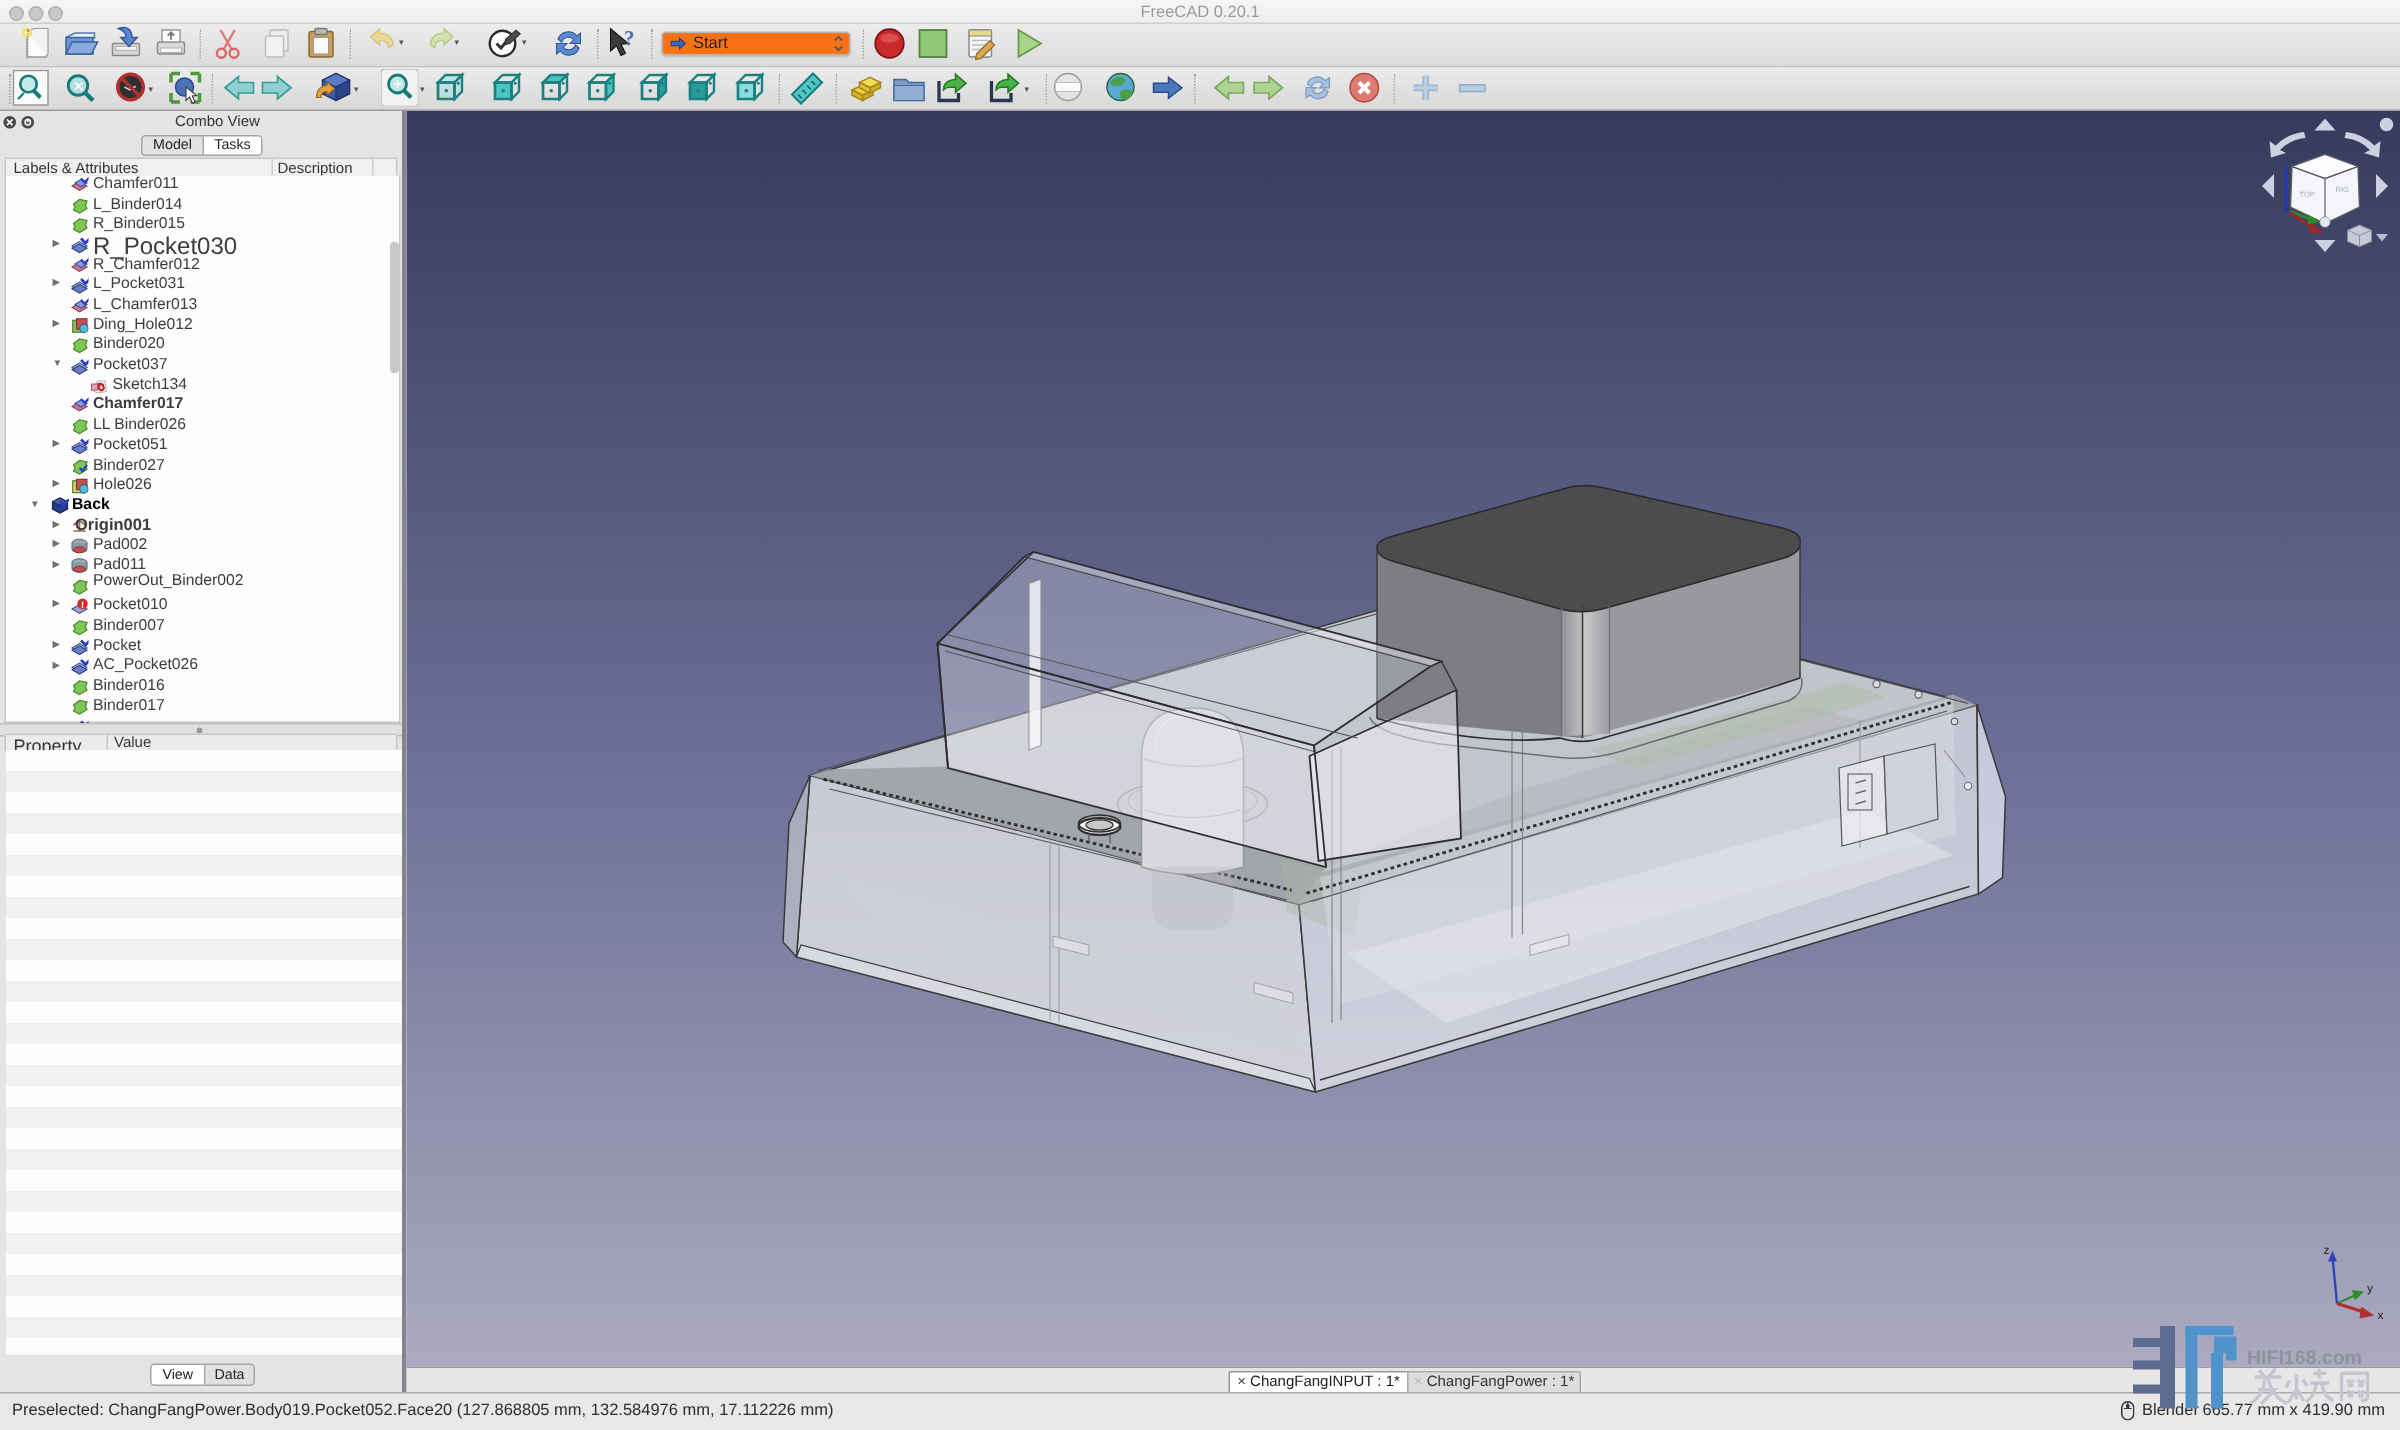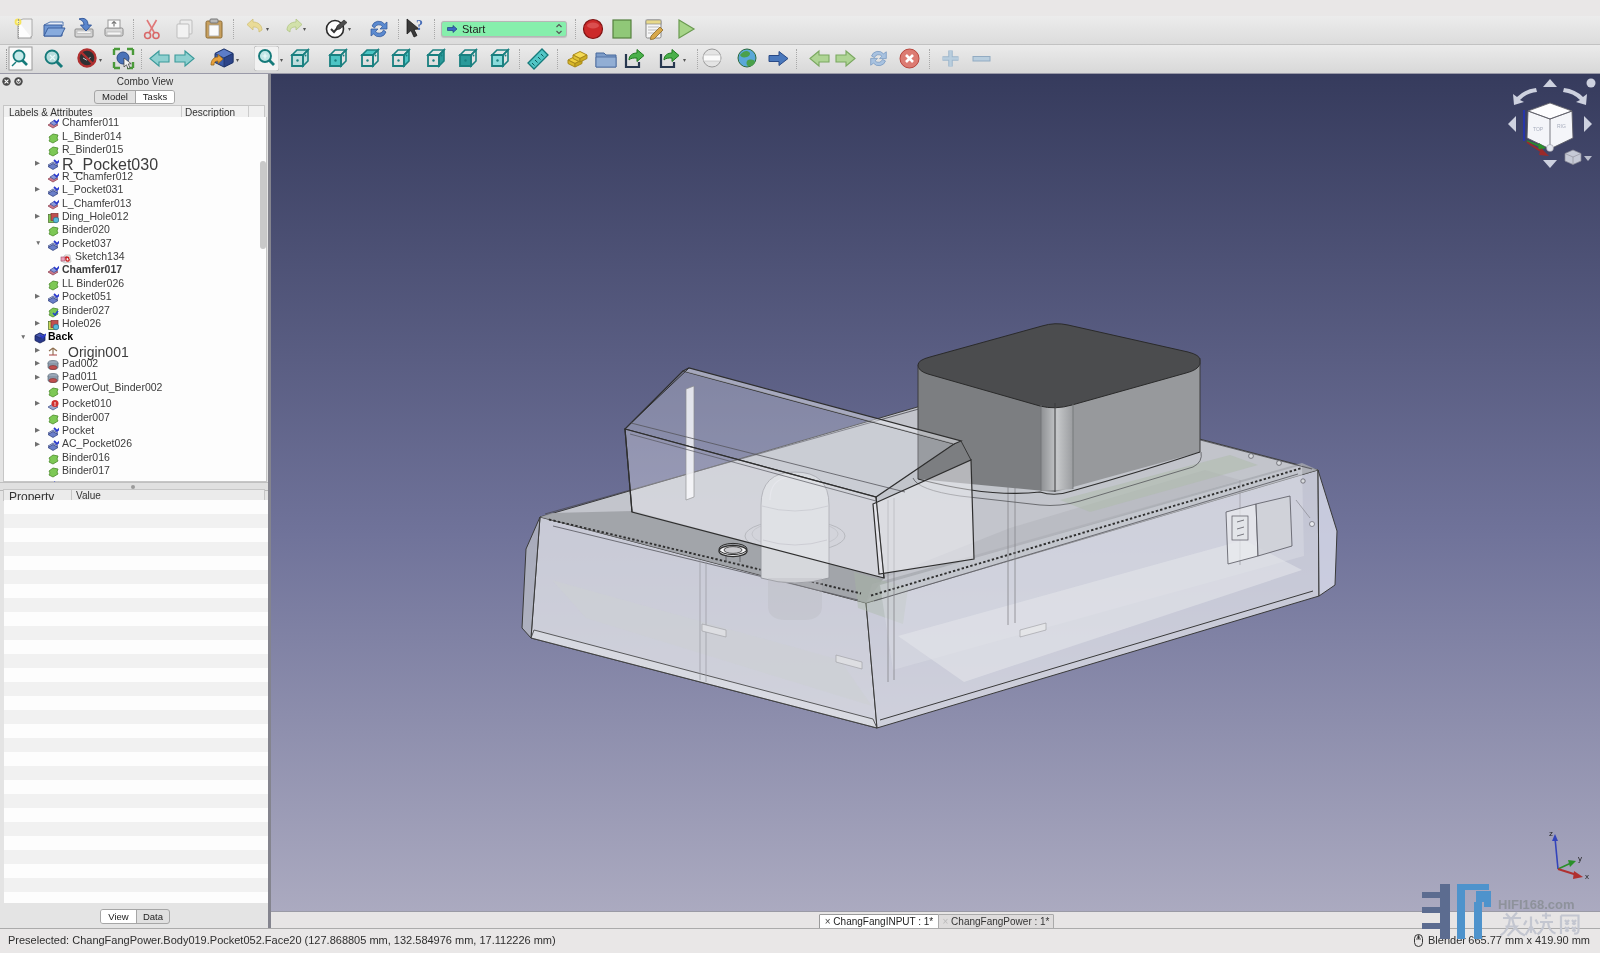--- a/index.html
+++ b/index.html
@@ -1,20 +1,26 @@
 <!DOCTYPE html>
 <html><head><meta charset="utf-8"><title>FreeCAD</title>
 <style>
 html,body{margin:0;padding:0;background:#e9e7e7;font-family:"Liberation Sans",sans-serif;}
 #app{position:relative;width:1600px;height:953px;overflow:hidden;}
 .abs{position:absolute;}
 </style></head>
 <body>
 <div id="app">
 
+<div class="abs" style="left:0;top:0;width:1600px;height:15px;background:linear-gradient(#f6f6f6,#ededed);border-bottom:1px solid #cfcfcf">
+<div class="abs" style="left:6px;top:3.5px;width:8px;height:8px;border-radius:50%;background:#c9c9c9;border:0.5px solid #b0b0b0"></div>
+<div class="abs" style="left:19px;top:3.5px;width:8px;height:8px;border-radius:50%;background:#c9c9c9;border:0.5px solid #b0b0b0"></div>
+<div class="abs" style="left:32px;top:3.5px;width:8px;height:8px;border-radius:50%;background:#c9c9c9;border:0.5px solid #b0b0b0"></div>
+<div class="abs" style="left:0;width:1600px;text-align:center;top:1.5px;font-size:11px;color:#9b9b9b">FreeCAD 0.20.1</div>
+</div>
 
 <div class="abs" style="left:0;top:16px;width:1600px;height:28px;background:linear-gradient(#ececec,#dcdcdc);border-bottom:1px solid #c2c2c2"></div>
 <div class="abs" style="left:0;top:45px;width:1600px;height:28px;background:linear-gradient(#ebebeb,#d8d8d8);border-bottom:1px solid #9a9aa8"></div>
 <div style="position:absolute;left:11px;top:16px;width:26px;height:26px"><svg width="26" height="26" style="">
         <rect x="7" y="5" width="13" height="17" fill="#fdfdfd" stroke="#9a9a9a"></rect>
 <path d="M7 5 l5 -2 9 0 0 17 -1 1" fill="#f2f2f2" stroke="#9a9a9a" stroke-width="0.8"></path>
 <circle cx="7" cy="6" r="3.4" fill="#f6e24a" opacity="0.9"></circle>
         <circle cx="7" cy="6" r="1.6" fill="#fdf6b0"></circle>
       </svg></div>
     <div style="position:absolute;left:41px;top:16px;width:26px;height:26px"><svg width="26" height="26" style="">
@@ -67,21 +73,21 @@
     <div style="position:absolute;left:366px;top:16px;width:26px;height:26px"><svg width="26" height="26" style="">
         <path d="M6 10 a7.2 7.2 0 0 1 12.5 -2 l2.5 -2 0 7 -7 0 2.5 -2.5 a4.6 4.6 0 0 0 -8 1.5 z" fill="#5b8ad0" stroke="#2f5496" stroke-width="0.7"></path>
 <path d="M20 16 a7.2 7.2 0 0 1 -12.5 2 l-2.5 2 0 -7 7 0 -2.5 2.5 a4.6 4.6 0 0 0 8 -1.5 z" fill="#5b8ad0" stroke="#2f5496" stroke-width="0.7"></path>
       </svg></div>
     <div style="position:absolute;left:398px;top:19px;width:1px;height:20px;border-left:1px dotted #a8a8a8"></div>
     <div style="position:absolute;left:402px;top:16px;width:26px;height:26px"><svg width="26" height="26" style="">
         <path d="M5 3 l0 15 4 -3.5 3 6.5 3 -1.5 -3 -6 5 -0.5 z" fill="#3a3a3a" stroke="#111" stroke-width="0.7"></path>
 <text x="14" y="14" font-size="14" font-weight="bold" fill="#4a6fb8" font-family="Liberation Serif,serif">?</text>
       </svg></div>
     <div style="position:absolute;left:434px;top:19px;width:1px;height:20px;border-left:1px dotted #a8a8a8"></div>
-    <div style="position:absolute;left:441px;top:21px;width:124px;height:14px;background:#86efac;border:1px solid #b6b6b6;border-radius:3px;box-shadow:0 0.5px 1px rgba(0,0,0,0.15)">
+    <div style="position:absolute;left:441px;top:21px;width:124px;height:14px;background:#f97316;border:1px solid #b6b6b6;border-radius:3px;box-shadow:0 0.5px 1px rgba(0,0,0,0.15)">
 <svg width="13" height="12" style="position:absolute;left:4px;top:1px">
         <path d="M11 6 L7 2.5 7 4.5 1.5 4.5 1.5 7.5 7 7.5 7 9.5 z" fill="#3a6ac0" stroke="#1e3f80" stroke-width="0.7"></path>
       </svg>
 <span style="position:absolute;left:20px;top:1px;font-size:11px;color:#222">Start</span>
 <svg width="8" height="12" style="position:absolute;right:3px;top:1px">
         <path d="M1.5 4 L4 1.5 6.5 4 M1.5 8 L4 10.5 6.5 8" fill="none" stroke="#555" stroke-width="1.2"></path>
       </svg>
     </div>
     <div style="position:absolute;left:575px;top:19px;width:1px;height:20px;border-left:1px dotted #a8a8a8"></div>
     <div style="position:absolute;left:580px;top:16px;width:26px;height:26px"><svg width="26" height="26" style="">
@@ -392,21 +398,21 @@
         <polygon points="6,1 11,3.5 11,8.5 6,11 1,8.5 1,3.5" fill="#2a3a8c" stroke="#14205a" stroke-width="0.8"></polygon>
 <polygon points="6,1 11,3.5 6,6 1,3.5" fill="#4a5aac" stroke="#14205a" stroke-width="0.6"></polygon>
 <path d="M6 3 l2.5 2.5 3.5 -3.5" stroke="#2a3acc" stroke-width="1.7" fill="none"></path>
       </svg></div>
     <div style="position:absolute;left:48px;top:330.3px;font-size:10.5px;font-weight:700;color:#000;white-space:nowrap">Back</div>
     <div style="position:absolute;left:35px;top:345.9px;font-size:6.5px;color:#707070;line-height:7px">▶</div>
     <div style="position:absolute;left:47px;top:343.7px;width:12px;height:12px"><svg width="12" height="12" style="">
         <path d="M6 2 l0 7 m0 -7 l-4 3 m4 -3 l4 3" stroke="#8a6a4a" stroke-width="1.1" fill="none"></path>
 <path d="M2 9 l8 0" stroke="#b05050" stroke-width="1.1"></path>
       </svg></div>
-    <div style="position:absolute;left:68px;top:343.7px;font-size:14px;font-weight:400;color:#3c3c3c;white-space:nowrap">Origin001</div>
+    <div style="position:absolute;left:50px;top:343.7px;font-size:11px;font-weight:700;color:#3c3c3c;white-space:nowrap">Origin001</div>
     <div style="position:absolute;left:35px;top:359.2px;font-size:6.5px;color:#707070;line-height:7px">▶</div>
     <div style="position:absolute;left:47px;top:357.0px;width:12px;height:12px"><svg width="12" height="12" style="">
         <ellipse cx="6" cy="4" rx="5" ry="2.5" fill="#9aa8b8" stroke="#5a6a7a" stroke-width="0.7"></ellipse>
 <path d="M1 4 v4 a5 2.5 0 0 0 10 0 v-4" fill="#8a98a8" stroke="#5a6a7a" stroke-width="0.7"></path>
 <ellipse cx="6" cy="8.5" rx="4" ry="2" fill="#c05050" stroke="#803030" stroke-width="0.6"></ellipse>
       </svg></div>
     <div style="position:absolute;left:62px;top:357.0px;font-size:10.5px;font-weight:400;color:#3c3c3c;white-space:nowrap">Pad002</div>
     <div style="position:absolute;left:35px;top:372.6px;font-size:6.5px;color:#707070;line-height:7px">▶</div>
     <div style="position:absolute;left:47px;top:370.4px;width:12px;height:12px"><svg width="12" height="12" style="">
         <ellipse cx="6" cy="4" rx="5" ry="2.5" fill="#9aa8b8" stroke="#5a6a7a" stroke-width="0.7"></ellipse>

